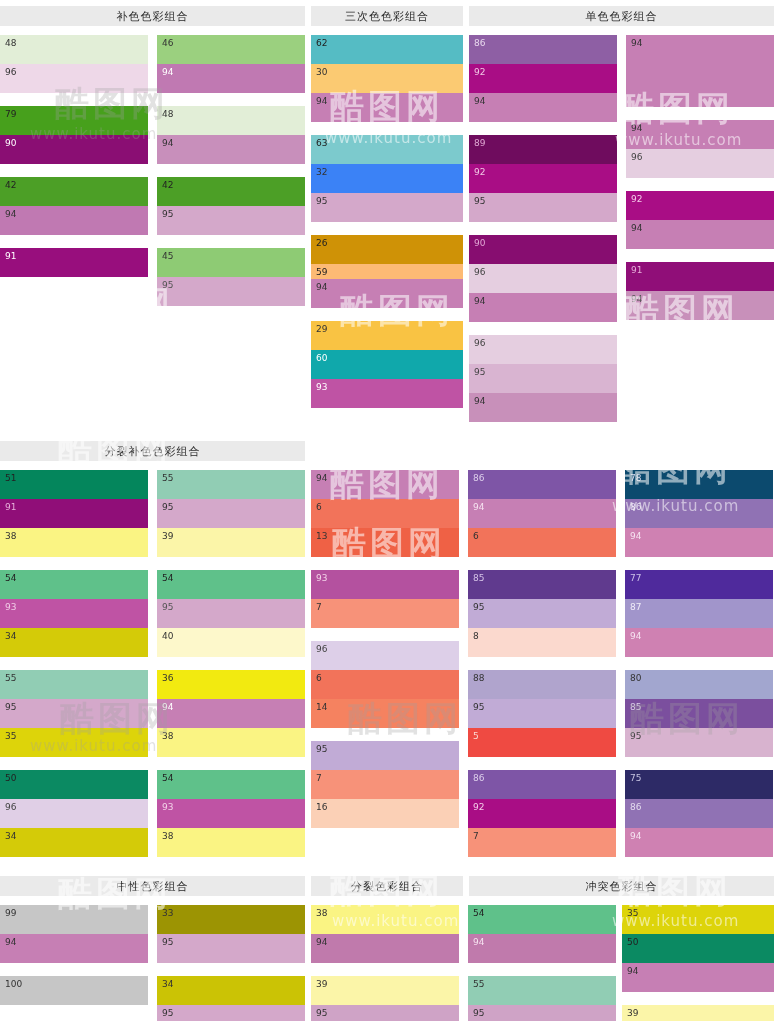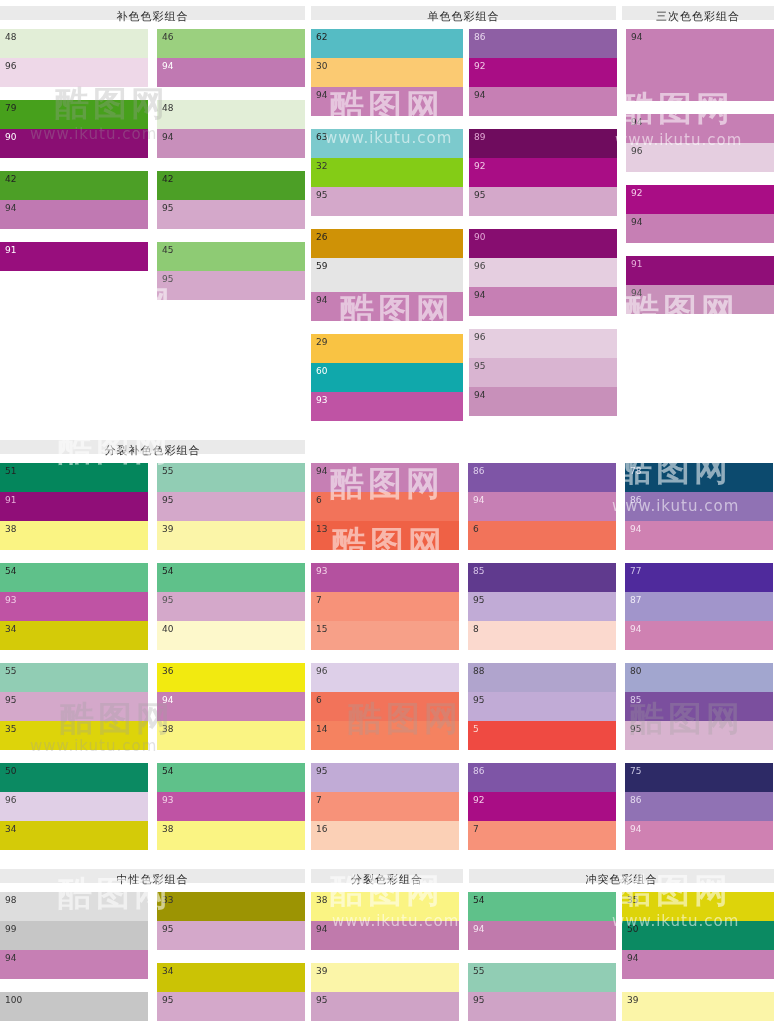--- a/index.html
+++ b/index.html
@@ -31,21 +31,21 @@
   .wm-gray .wm-logo,.wm-gray .wm-url{color:rgba(160,160,160,.30);}
   .band-head{
     display:flex;gap:6px;
     margin:6px 0 9px 0;
   }
   .sec-title{
     background:#eaeaea;
     color:#2b2b2b;
     font-size:11px;
     line-height:21px;
-    height:14px;
+    height:20px;
     text-align:center;
     letter-spacing:1px;
   }
 
   .grid{display:flex;gap:6px;}
   .col{display:flex;flex-direction:column;}
   .sub{display:flex;gap:9px;}
 
   
   .card{
@@ -143,22 +143,22 @@
       <span class="wm-logo">酷图网</span>
     </div>
     <div class="wm" style="left:612px;top:905px;">
       <span class="wm-url">www.ikutu.com</span>
     </div>
   </div>
 
   <div id="content" style="position:relative;z-index:2;">
       <div class="band-head">
         <div class="sec-title" style="width: 305px;">补色色彩组合</div>
+        <div class="sec-title" style="width: 152px;">三次色色彩组合</div>
         <div class="sec-title" style="width: 305px;">单色色彩组合</div>
-        <div class="sec-title" style="width: 152px;">三次色色彩组合</div>
       </div>
       <div class="grid">
         <div class="sub">
           <div class="col" style="width: 148px;">
             <div class="card" style="width: 148px;">
               <div class="swatch" style="background: rgb(226, 238, 215); height: 29px;">
                 <span class="num" style="color: rgb(51, 51, 51);">48</span>
               </div>
               <div class="swatch" style="background: rgb(238, 216, 232); height: 29px;">
                 <span class="num" style="color: rgb(51, 51, 51);">96</span>
@@ -231,32 +231,32 @@
                 <span class="num" style="color: rgb(51, 51, 51);">30</span>
               </div>
               <div class="swatch" style="background: rgb(198, 127, 180); height: 29px;">
                 <span class="num" style="color: rgb(51, 51, 51);">94</span>
               </div>
             </div>
             <div class="card" style="width: 152px; border-radius: 10px;">
               <div class="swatch" style="background: rgb(124, 202, 205); height: 29px;">
                 <span class="num" style="color: rgb(34, 34, 34);">63</span>
               </div>
-              <div class="swatch" style="background: #84cc16; height: 29px;">
+              <div class="swatch" style="background: #3b82f6; height: 29px;">
                 <span class="num" style="color: rgb(51, 51, 51);">32</span>
               </div>
               <div class="swatch" style="background: rgb(212, 168, 202); height: 29px;">
                 <span class="num" style="color: rgb(51, 51, 51);">95</span>
               </div>
             </div>
             <div class="card" style="width: 152px;">
               <div class="swatch" style="background: rgb(207, 146, 6); height: 29px;">
                 <span class="num" style="color: rgb(34, 34, 34);">26</span>
               </div>
-              <div class="swatch" style="background: #e5e5e5; height: 34px;">
+              <div class="swatch" style="background: #fdba74; height: 15px;">
                 <span class="num" style="color: rgb(34, 34, 34);">59</span>
               </div>
               <div class="swatch" style="background: rgb(198, 127, 180); height: 29px;">
                 <span class="num" style="color: rgb(51, 51, 51);">94</span>
               </div>
             </div>
             <div class="card" style="width: 152px;">
               <div class="swatch" style="background: rgb(249, 195, 67); height: 29px;">
                 <span class="num" style="color: rgb(51, 51, 51);">29</span>
               </div>
@@ -459,23 +459,20 @@
               <div class="swatch" style="background: rgb(239, 97, 69); height: 29px;">
                 <span class="num" style="color: rgb(51, 51, 51);">13</span>
               </div>
             </div>
             <div class="card" style="width: 148px;">
               <div class="swatch" style="background: rgb(180, 81, 159); height: 29px;">
                 <span class="num" style="color: rgb(243, 210, 232);">93</span>
               </div>
               <div class="swatch" style="background: rgb(247, 146, 121); height: 29px;">
                 <span class="num" style="color: rgb(51, 51, 51);">7</span>
-              </div>
-              <div class="swatch" style="background: rgb(247, 160, 136); height: 29px;">
-                <span class="num" style="color: rgb(51, 51, 51);">15</span>
               </div>
             </div>
             <div class="card" style="width: 148px;">
               <div class="swatch" style="background: rgb(221, 207, 232); height: 29px;">
                 <span class="num" style="color: rgb(68, 68, 68);">96</span>
               </div>
               <div class="swatch" style="background: rgb(242, 115, 90); height: 29px;">
                 <span class="num" style="color: rgb(51, 51, 51);">6</span>
               </div>
               <div class="swatch" style="background: rgb(245, 130, 96); height: 29px;">
@@ -590,23 +587,20 @@
       </div>
       <div class="band-head">
         <div class="sec-title" style="width: 305px;">中性色彩组合</div>
         <div class="sec-title" style="width: 152px;">分裂色彩组合</div>
         <div class="sec-title" style="width: 305px;">冲突色彩组合</div>
       </div>
       <div class="grid">
         <div class="sub">
           <div class="col" style="width: 148px;">
             <div class="card" style="width: 148px;">
-              <div class="swatch" style="background: rgb(221, 221, 221); height: 29px;">
-                <span class="num" style="color: rgb(51, 51, 51);">98</span>
-              </div>
               <div class="swatch" style="background: rgb(198, 198, 198); height: 29px;">
                 <span class="num" style="color: rgb(51, 51, 51);">99</span>
               </div>
               <div class="swatch" style="background: rgb(198, 127, 180); height: 29px;">
                 <span class="num" style="color: rgb(51, 51, 51);">94</span>
               </div>
             </div>
             <div class="card" style="width: 148px;">
               <div class="swatch" style="background: rgb(198, 198, 198); height: 29px;">
                 <span class="num" style="color: rgb(51, 51, 51);">100</span>

